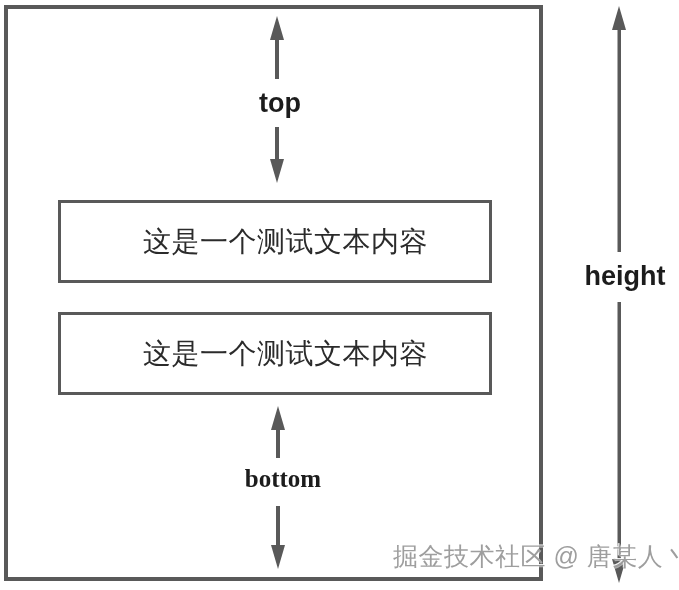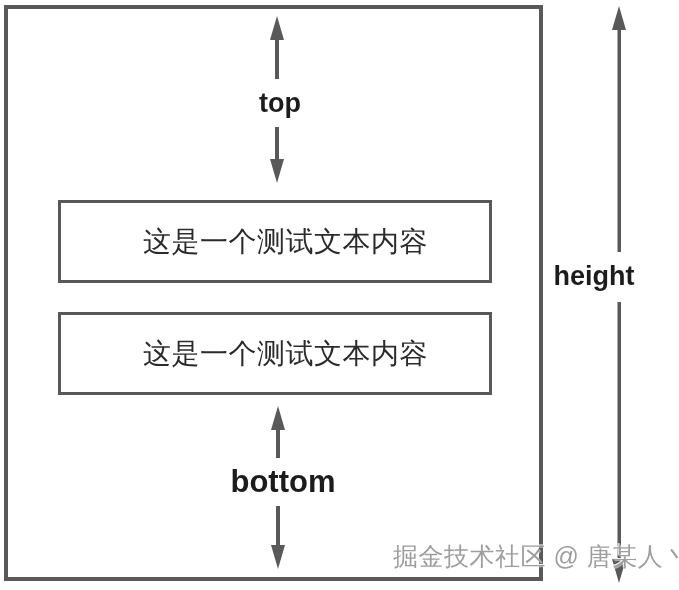--- a/index.html
+++ b/index.html
@@ -36,22 +36,22 @@
     position: absolute;
     transform: translateX(-50%);
     font-weight: bold;
     color: var(--label, #1c1c1c);
     white-space: nowrap;
     background: #ffffff;
     padding: 0 3px;
     line-height: 1;
   }
   .label-top    { left: 280px; top: 90px;  font-size: 27px; }
-  .label-bottom { left: 283px; top: 466px; font-size: 31px; }
-  .label-height { left: 594px; top: 263px; font-size: 27px; }
+  .label-bottom { left: 283px; top: 466px; font-size: 25px; font-family: Liberation Serif, serif; }
+  .label-height { left: 625px; top: 263px; font-size: 27px; }
   .text-box {
     position: absolute;
     left: 58px;
     width: 428px;   
     height: 77px;   
     border: 3px solid var(--line, #595959);
     background: #ffffff;
     display: flex;
     align-items: center;
     justify-content: center;

